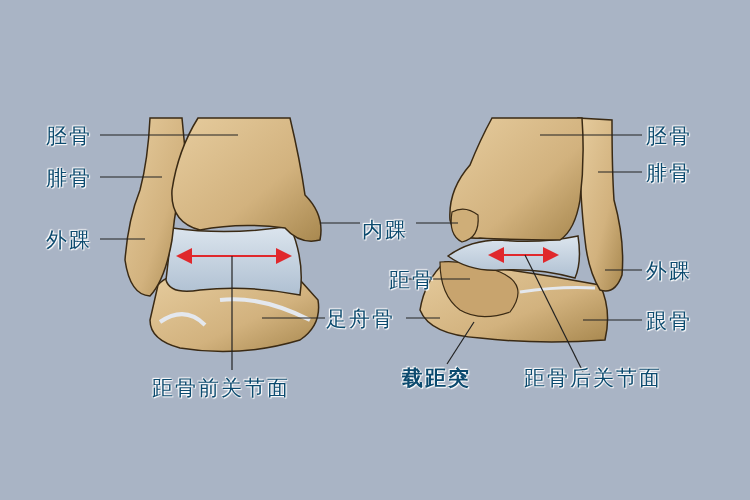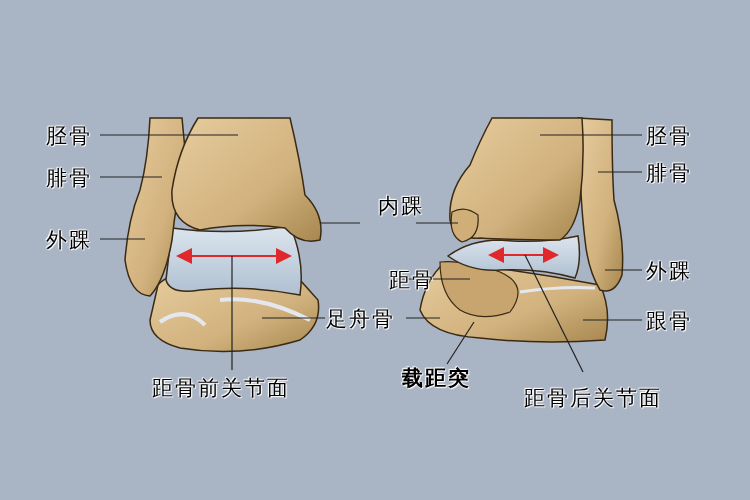--- a/index.html
+++ b/index.html
@@ -1,19 +1,19 @@
 <!DOCTYPE html>
 <html><head>
 <meta charset="utf-8">
 <style>
   html, body { margin:0; padding:0; }
   body { width:750px; height:500px; background:#A9B4C5; position:relative; overflow:hidden;
          font-family:"DejaVu Sans", "Liberation Sans", sans-serif; }
   #art { position:absolute; left:0; top:0; width:750px; height:500px; }
-  .lbl { position:absolute; font-size:21px; color:#000000; letter-spacing:2px; white-space:nowrap;
+  .lbl { position:absolute; font-size:21px; color:#0c4a6e; letter-spacing:2px; white-space:nowrap;
          text-shadow: 0 0 2px #fff, 0 0 2px #fff, 1px 1px 1px #fff, -1px -1px 1px #fff; }
 </style>
 </head>
 <body>
 
 <svg id="art" viewBox="0 0 750 500" xmlns="http://www.w3.org/2000/svg">
   <defs>
     <linearGradient id="boneG" x1="0" y1="0" x2="1" y2="1">
       <stop offset="0" stop-color="#E6CC9E"></stop>
       <stop offset="0.6" stop-color="#D2B27E"></stop>
@@ -72,20 +72,20 @@
     <line x1="525" y1="255" x2="583" y2="372"></line>
   </g>
 </svg>
 
 <div class="lbl" style="left:46px;top:122px;">胫骨</div>
 <div class="lbl" style="left:46px;top:164px;">腓骨</div>
 <div class="lbl" style="left:46px;top:226px;">外踝</div>
 <div class="lbl" style="left:326px;top:305px;text-align:center;">足舟骨</div>
 <div class="lbl" style="left:152px;top:374px;">距骨前关节面</div>
 
-<div class="lbl" style="left:362px;top:192px;margin-left:16px;">内踝</div>
+<div class="lbl" style="left:362px;top:216px;">内踝</div>
 <div class="lbl" style="left:346px;top:266px;padding-left:43px;">距骨</div>
 <div class="lbl" style="left:402px;top:364px;font-weight:bold;">载距突</div>
 <div class="lbl" style="left:646px;top:122px;">胫骨</div>
 <div class="lbl" style="left:646px;top:159px;">腓骨</div>
 <div class="lbl" style="left:646px;top:257px;">外踝</div>
 <div class="lbl" style="left:646px;top:307px;">跟骨</div>
-<div class="lbl" style="left:524px;top:384px;">距骨后关节面</div>
+<div class="lbl" style="left:524px;top:364px;">距骨后关节面</div>
 
 </body></html>

